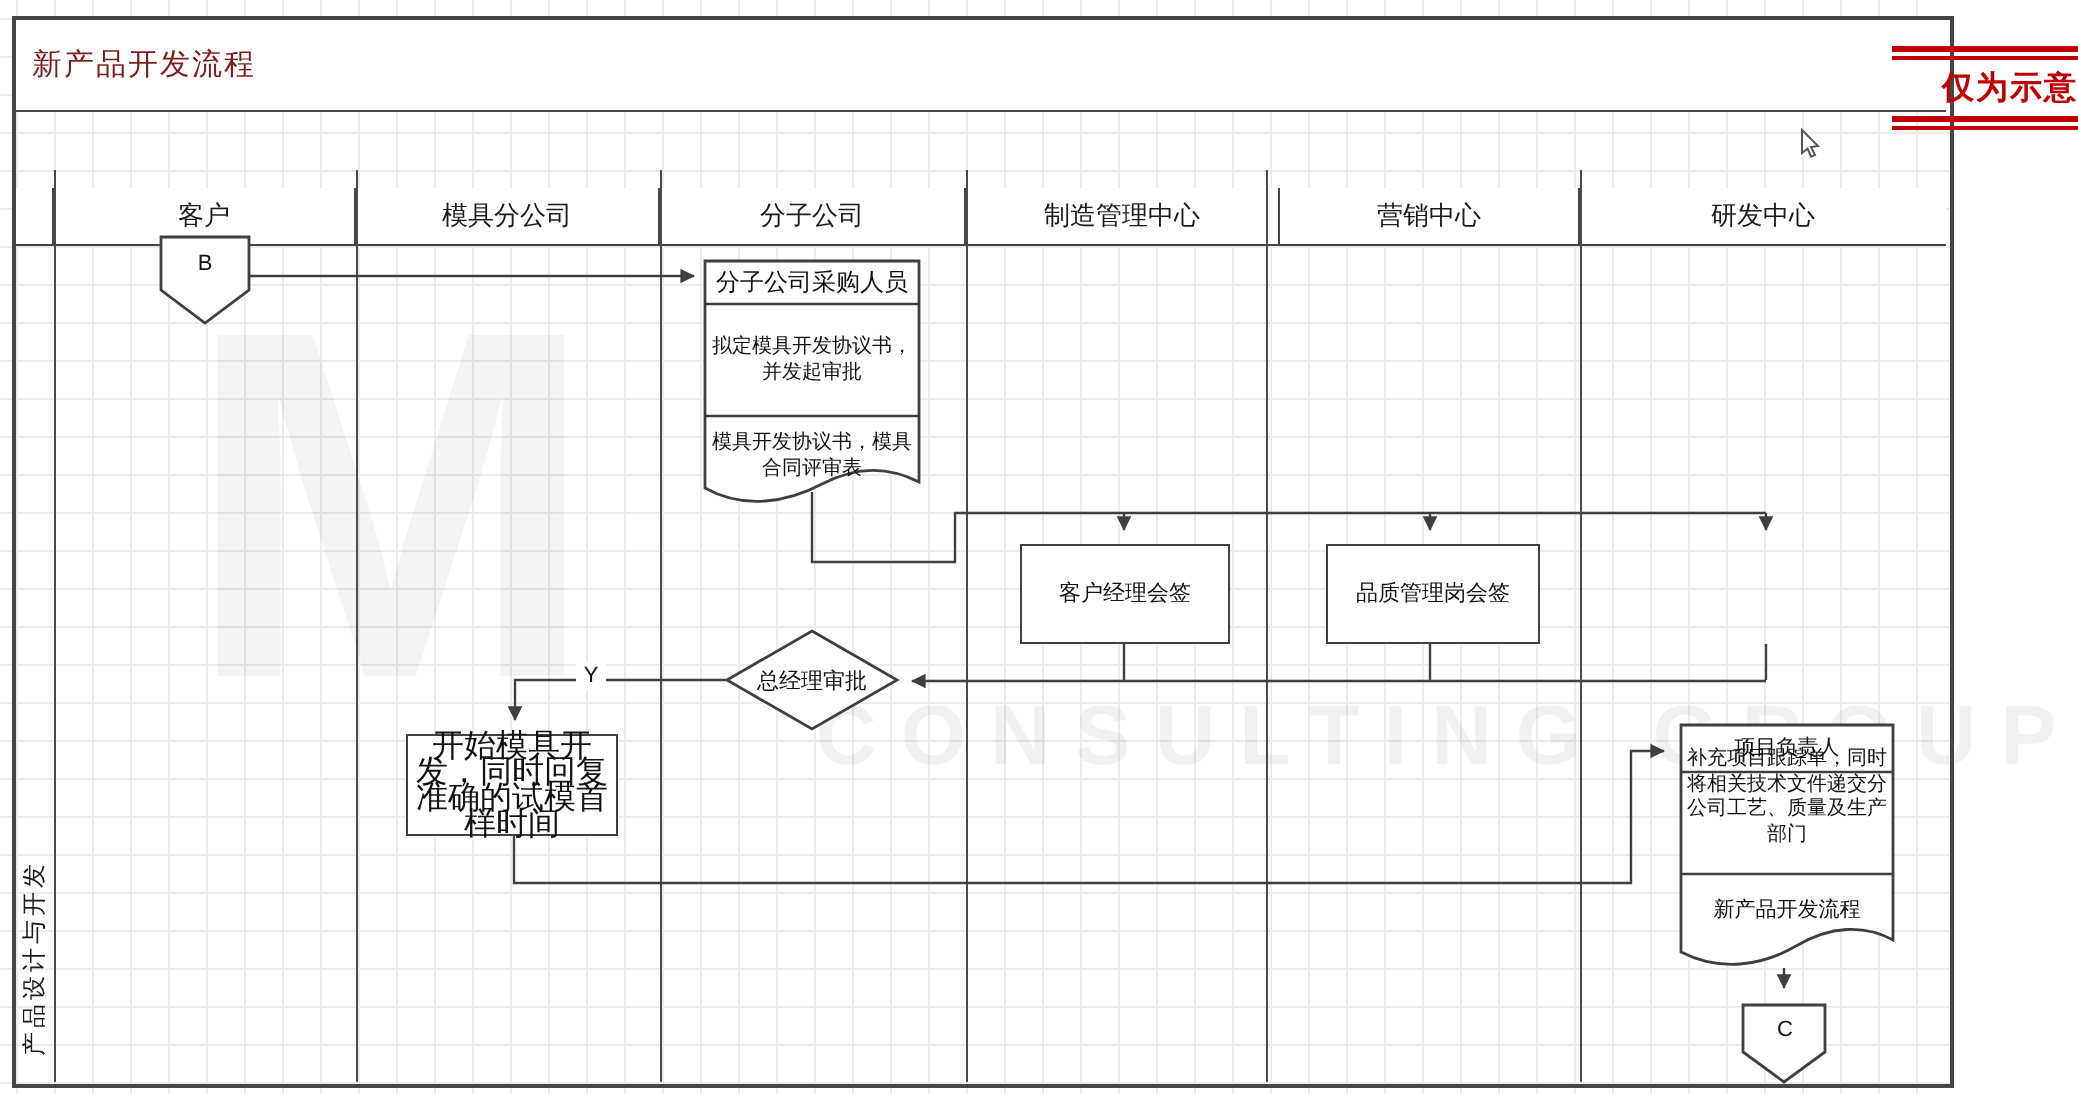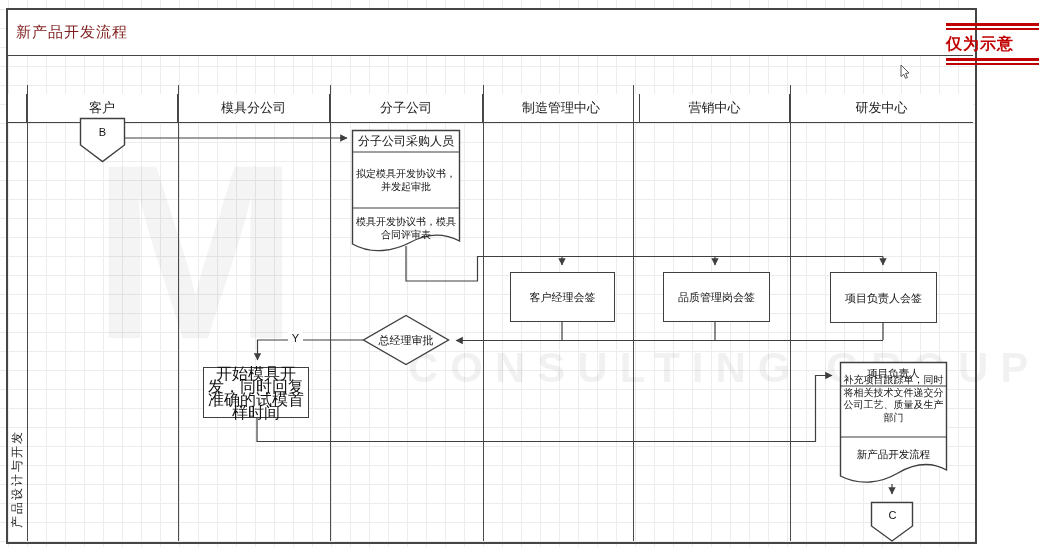--- a/index.html
+++ b/index.html
@@ -29,21 +29,21 @@
   .box{position:absolute;background:#fff;border:1.4px solid #3f3f3f;box-sizing:border-box;
     display:flex;align-items:center;justify-content:center;text-align:center;
     font-size:11px;line-height:14px;color:#111;z-index:4;padding:0 2px;}
   .doctext{position:absolute;display:flex;align-items:center;justify-content:center;
     text-align:center;color:#111;z-index:4;box-sizing:border-box;padding:0 2px;}
   .ylabel{position:absolute;left:288px;top:331px;width:15px;height:14px;background:#fff;
     z-index:4;display:flex;align-items:center;justify-content:center;font-size:11px;color:#111;}
   .badge{position:absolute;left:946px;top:23px;width:93px;z-index:6;}
   .badge .bar-thick{height:3px;background:#c00000;}
   .badge .bar-thin{height:2px;background:#c00000;margin-top:2px;}
-  .badge .badge-text{font-size:16px;font-weight:bold;color:#c00000;text-align:left;
+  .badge .badge-text{font-size:16px;font-weight:bold;color:#c00000;text-align:right;
     padding:4px 0 3px 0;letter-spacing:1px;}
   .cursor{position:absolute;left:900px;top:64px;z-index:5;}
 </style>
 </head>
 <body>
 
 <div class="canvas">
 
   <div class="grid-layer"></div>
 
@@ -109,21 +109,20 @@
   </svg>
 
   <div class="doctext" style="left:80px;top:118px;width:45px;height:28px;font-size:11px">B</div>
 
   <div class="doctext" style="left:353px;top:130px;width:106px;height:22px;font-size:12px">分子公司采购人员</div>
   <div class="doctext" style="left:353px;top:152px;width:106px;height:56px;font-size:10px;line-height:13px">拟定模具开发协议书，并发起审批</div>
   <div class="doctext" style="left:353px;top:208px;width:106px;height:40px;font-size:10px;line-height:13px">模具开发协议书，模具合同评审表</div>
 
   <div class="box" style="left:510px;top:272px;width:105px;height:50px">客户经理会签</div>
   <div class="box" style="left:663px;top:272px;width:107px;height:50px">品质管理岗会签</div>
-  <div class="box" style="left:830px;top:272px;width:107px;height:51px">项目负责人会签</div>
 
   <div class="doctext" style="left:363px;top:315px;width:86px;height:50px;font-size:11px">总经理审批</div>
   <div class="ylabel">Y</div>
 
   <div class="box" style="left:203px;top:367px;width:106px;height:51px;font-size:16px;line-height:13px">开始模具开发，同时回复准确的试模首样时间</div>
 
   <div class="doctext" style="left:841px;top:362px;width:105px;height:24px;font-size:10.5px">项目负责人</div>
   <div class="doctext" style="left:841px;top:368px;width:105px;height:62px;font-size:10px;line-height:12.5px">补充项目跟踪单，同时将相关技术文件递交分公司工艺、质量及生产部门</div>
   <div class="doctext" style="left:841px;top:437px;width:105px;height:36px;font-size:10.5px">新产品开发流程</div>
 

